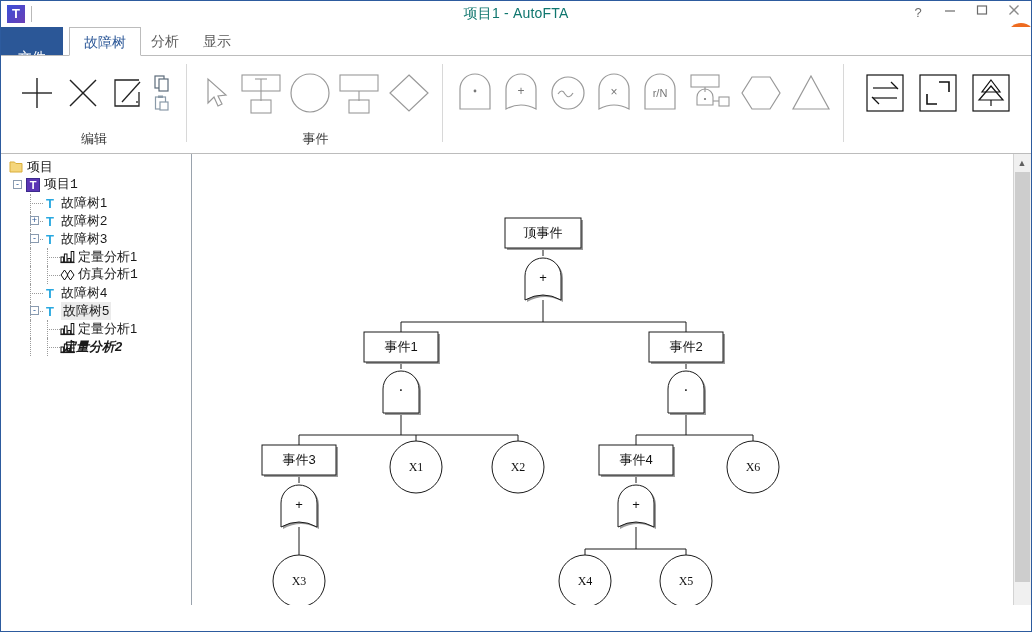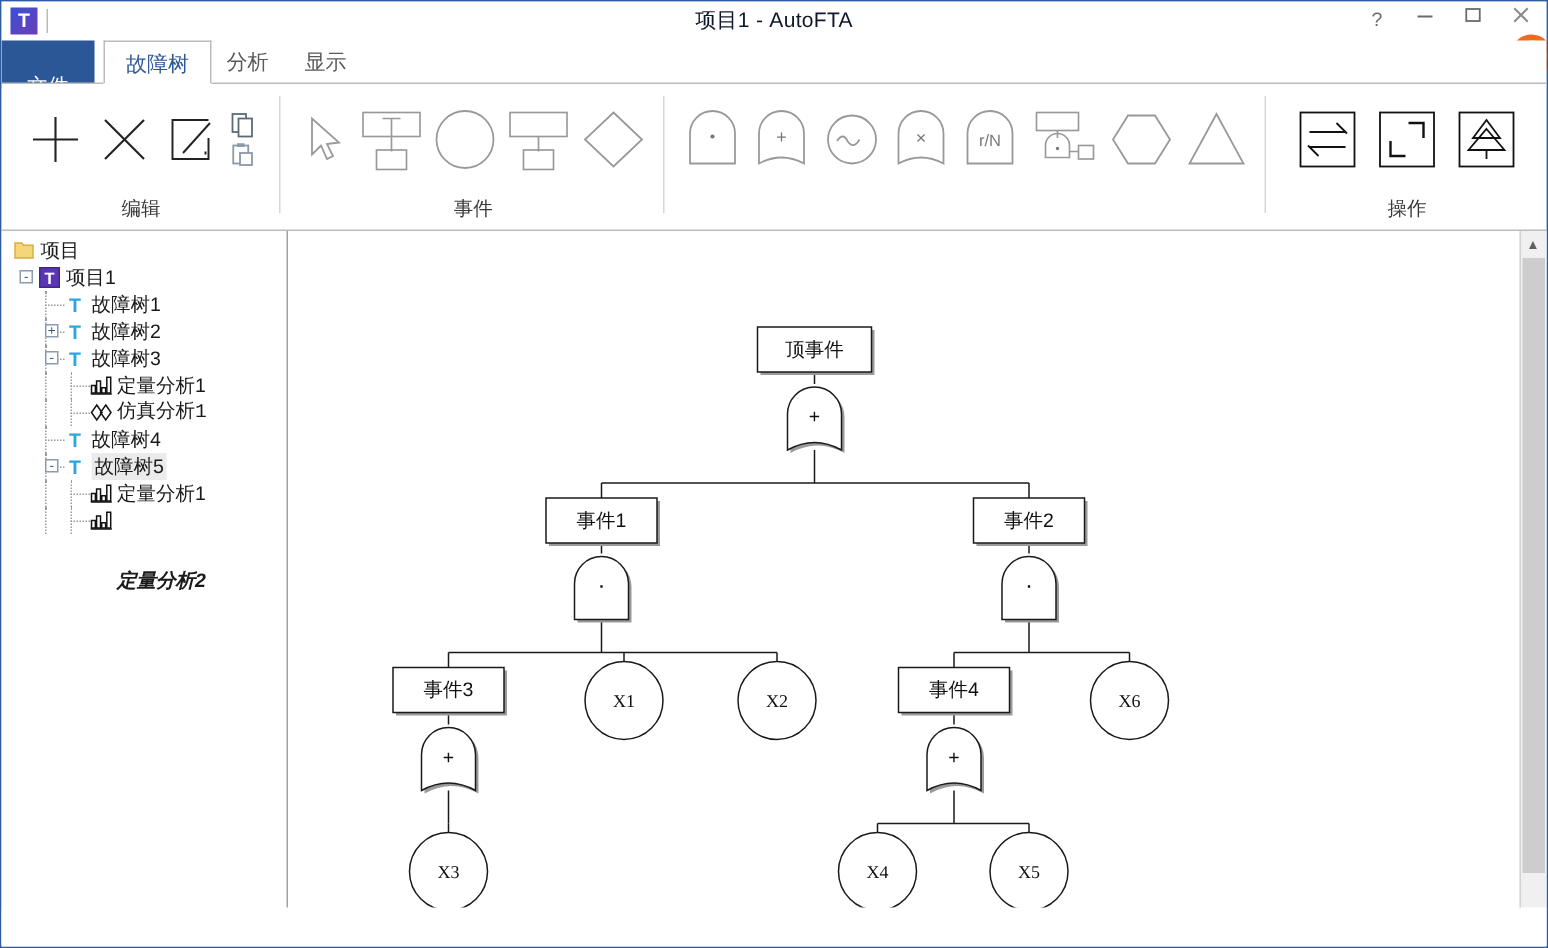--- a/index.html
+++ b/index.html
@@ -12,21 +12,21 @@
   #app{position:relative;width:1032px;height:632px;box-sizing:border-box;
        border:1px solid #2d5b9e;background:#fff;overflow:hidden;}
 
   
   .titlebar{position:relative;height:26px;background:#fff;border-bottom:none;}
   .app-icon{position:absolute;left:6px;top:4px;width:18px;height:18px;
      background:linear-gradient(135deg,#3a4fd8 0%,#6b3fb5 100%);
      color:#fff;font-weight:bold;font-size:13px;line-height:18px;text-align:center;}
   .qat-sep{position:absolute;left:30px;top:5px;width:1px;height:16px;background:#b9b9b9;}
   .title-text{position:absolute;left:0;right:0;top:4px;text-align:center;
-     font-size:14px;color:#0f172a;letter-spacing:.2px;}
+     font-size:14px;color:#0f766e;letter-spacing:.2px;}
   .win-btns{position:absolute;right:8px;top:3px;display:flex;align-items:center;gap:14px;}
   .win-btn{width:18px;height:18px;line-height:18px;text-align:center;color:#6b6b6b;font-size:13px;cursor:default;}
   .win-btn svg{display:block;margin:0 auto;}
   .mdi-btns{position:absolute;right:30px;top:30px;display:flex;align-items:center;gap:11px;color:#111;}
   .mdi-btn{width:13px;height:13px;display:flex;align-items:center;justify-content:center;font-size:11px;font-weight:bold;}
   .orange-badge{position:absolute;right:-4px;top:22px;width:28px;height:28px;border-radius:50%;
      background:#ee6b1f;overflow:hidden;}
   .orange-badge .inner{position:absolute;left:4px;top:4px;width:20px;height:20px;border-radius:50%;
      background:#fff;}
   .orange-badge .inner2{position:absolute;left:8px;top:8px;width:13px;height:13px;border-radius:50%;
@@ -296,41 +296,40 @@
         </div>
         <div class="ritem">
           <svg width="42" height="42" viewBox="0 0 42 42">
             <rect x="3" y="3" width="36" height="36" fill="none" stroke="#111" stroke-width="1.2"></rect>
             <path d="M21 8 L30 20 H12 Z" fill="none" stroke="#111" stroke-width="1.2"></path>
             <path d="M21 14 L33 28 H9 Z" fill="none" stroke="#111" stroke-width="1.2"></path>
             <line x1="21" y1="28" x2="21" y2="34" stroke="#111" stroke-width="1.2"></line>
           </svg>
         </div>
       </div>
-      <div class="glabel">操作</div>
     </div>
   </div>
 
   <div class="workarea">
 
     <div class="sidebar">
       <div class="tree" id="tree">
           <div class="trow">
             <div class="ico" style="left: 8px;"><svg width="14" height="14" viewBox="0 0 14 14">
                 <path d="M1 2 H5.5 L6.8 3.5 H13 V12 H1 Z" fill="#f5d67b" stroke="#d9ae3c" stroke-width="1"></path>
               </svg></div>
             <span style="position: absolute; left: 26px; top: 0px;"><span class="lbl">项目</span></span>
           </div>
           <div class="trow">
             <div class="tgl" style="left: 12px;">-</div>
             <div class="ico" style="left: 25px;"><svg width="14" height="14" viewBox="0 0 14 14">
                 <rect x="0.5" y="0.5" width="13" height="13" fill="#5b35b5" stroke="#3b2a8c"></rect>
                 <text x="7" y="11" font-size="11" font-weight="bold" fill="#fff" text-anchor="middle" font-family="Liberation Sans, sans-serif">T</text>
               </svg></div>
-            <span style="position: absolute; left: 43px; top: 0px;"><span class="lbl">项目1</span></span>
+            <span style="position: absolute; left: 43px; top: 0px; font-family: Liberation Mono, monospace;"><span class="lbl">项目1</span></span>
           </div>
           <div class="trow">
             <div class="dots" style="left: 29px; top: 0px; height: 18px;"></div>
             <div class="dotsh" style="left: 29px; width: 13px; top: 9px;"></div>
             <div class="ico" style="left: 42px;"><svg width="14" height="14" viewBox="0 0 14 14">
                 <text x="7" y="12" font-size="13" font-weight="bold" fill="#29a8e0" text-anchor="middle" font-family="Liberation Sans, sans-serif">T</text>
               </svg></div>
             <span style="position: absolute; left: 60px; top: 0px;"><span class="lbl">故障树1</span></span>
           </div>
           <div class="trow">
@@ -408,21 +407,21 @@
             <div class="dots" style="left: 29px; top: 0px; height: 18px;"></div>
             <div class="dots" style="left: 46px; top: 0px; height: 18px;"></div>
             <div class="dotsh" style="left: 46px; width: 13px; top: 9px;"></div>
             <div class="ico" style="left: 59px;"><svg width="15" height="14" viewBox="0 0 15 14">
                 <rect x="1" y="7" width="2.6" height="5" fill="#fff" stroke="#111" stroke-width="1"></rect>
                 <rect x="4.4" y="4" width="2.6" height="8" fill="#fff" stroke="#111" stroke-width="1"></rect>
                 <rect x="7.8" y="8.5" width="2.6" height="3.5" fill="#fff" stroke="#111" stroke-width="1"></rect>
                 <rect x="11.2" y="1.5" width="2.6" height="10.5" fill="#fff" stroke="#111" stroke-width="1"></rect>
                 <line x1="0.5" y1="12.6" x2="14.5" y2="12.6" stroke="#111" stroke-width="1"></line>
               </svg></div>
-            <span style="position: absolute; left: 77px; top: 0px; margin-top: 40px;"><span class="lbl ital">定量分析2</span></span>
+            <span style="position: absolute; left: 62px; top: 0px;"><span class="lbl ital">定量分析2</span></span>
           </div>
         </div>
     </div>
 
     <div class="canvas-wrap">
       <div class="canvas">
         <svg id="fta" width="824" height="475" viewBox="0 0 824 475">
             <line x1="351" y1="94" x2="351" y2="102" stroke="#1a1a1a" stroke-width="1"></line>
             <line x1="351" y1="146" x2="351" y2="168" stroke="#1a1a1a" stroke-width="1"></line>
             <line x1="209" y1="168" x2="494" y2="168" stroke="#1a1a1a" stroke-width="1"></line>

